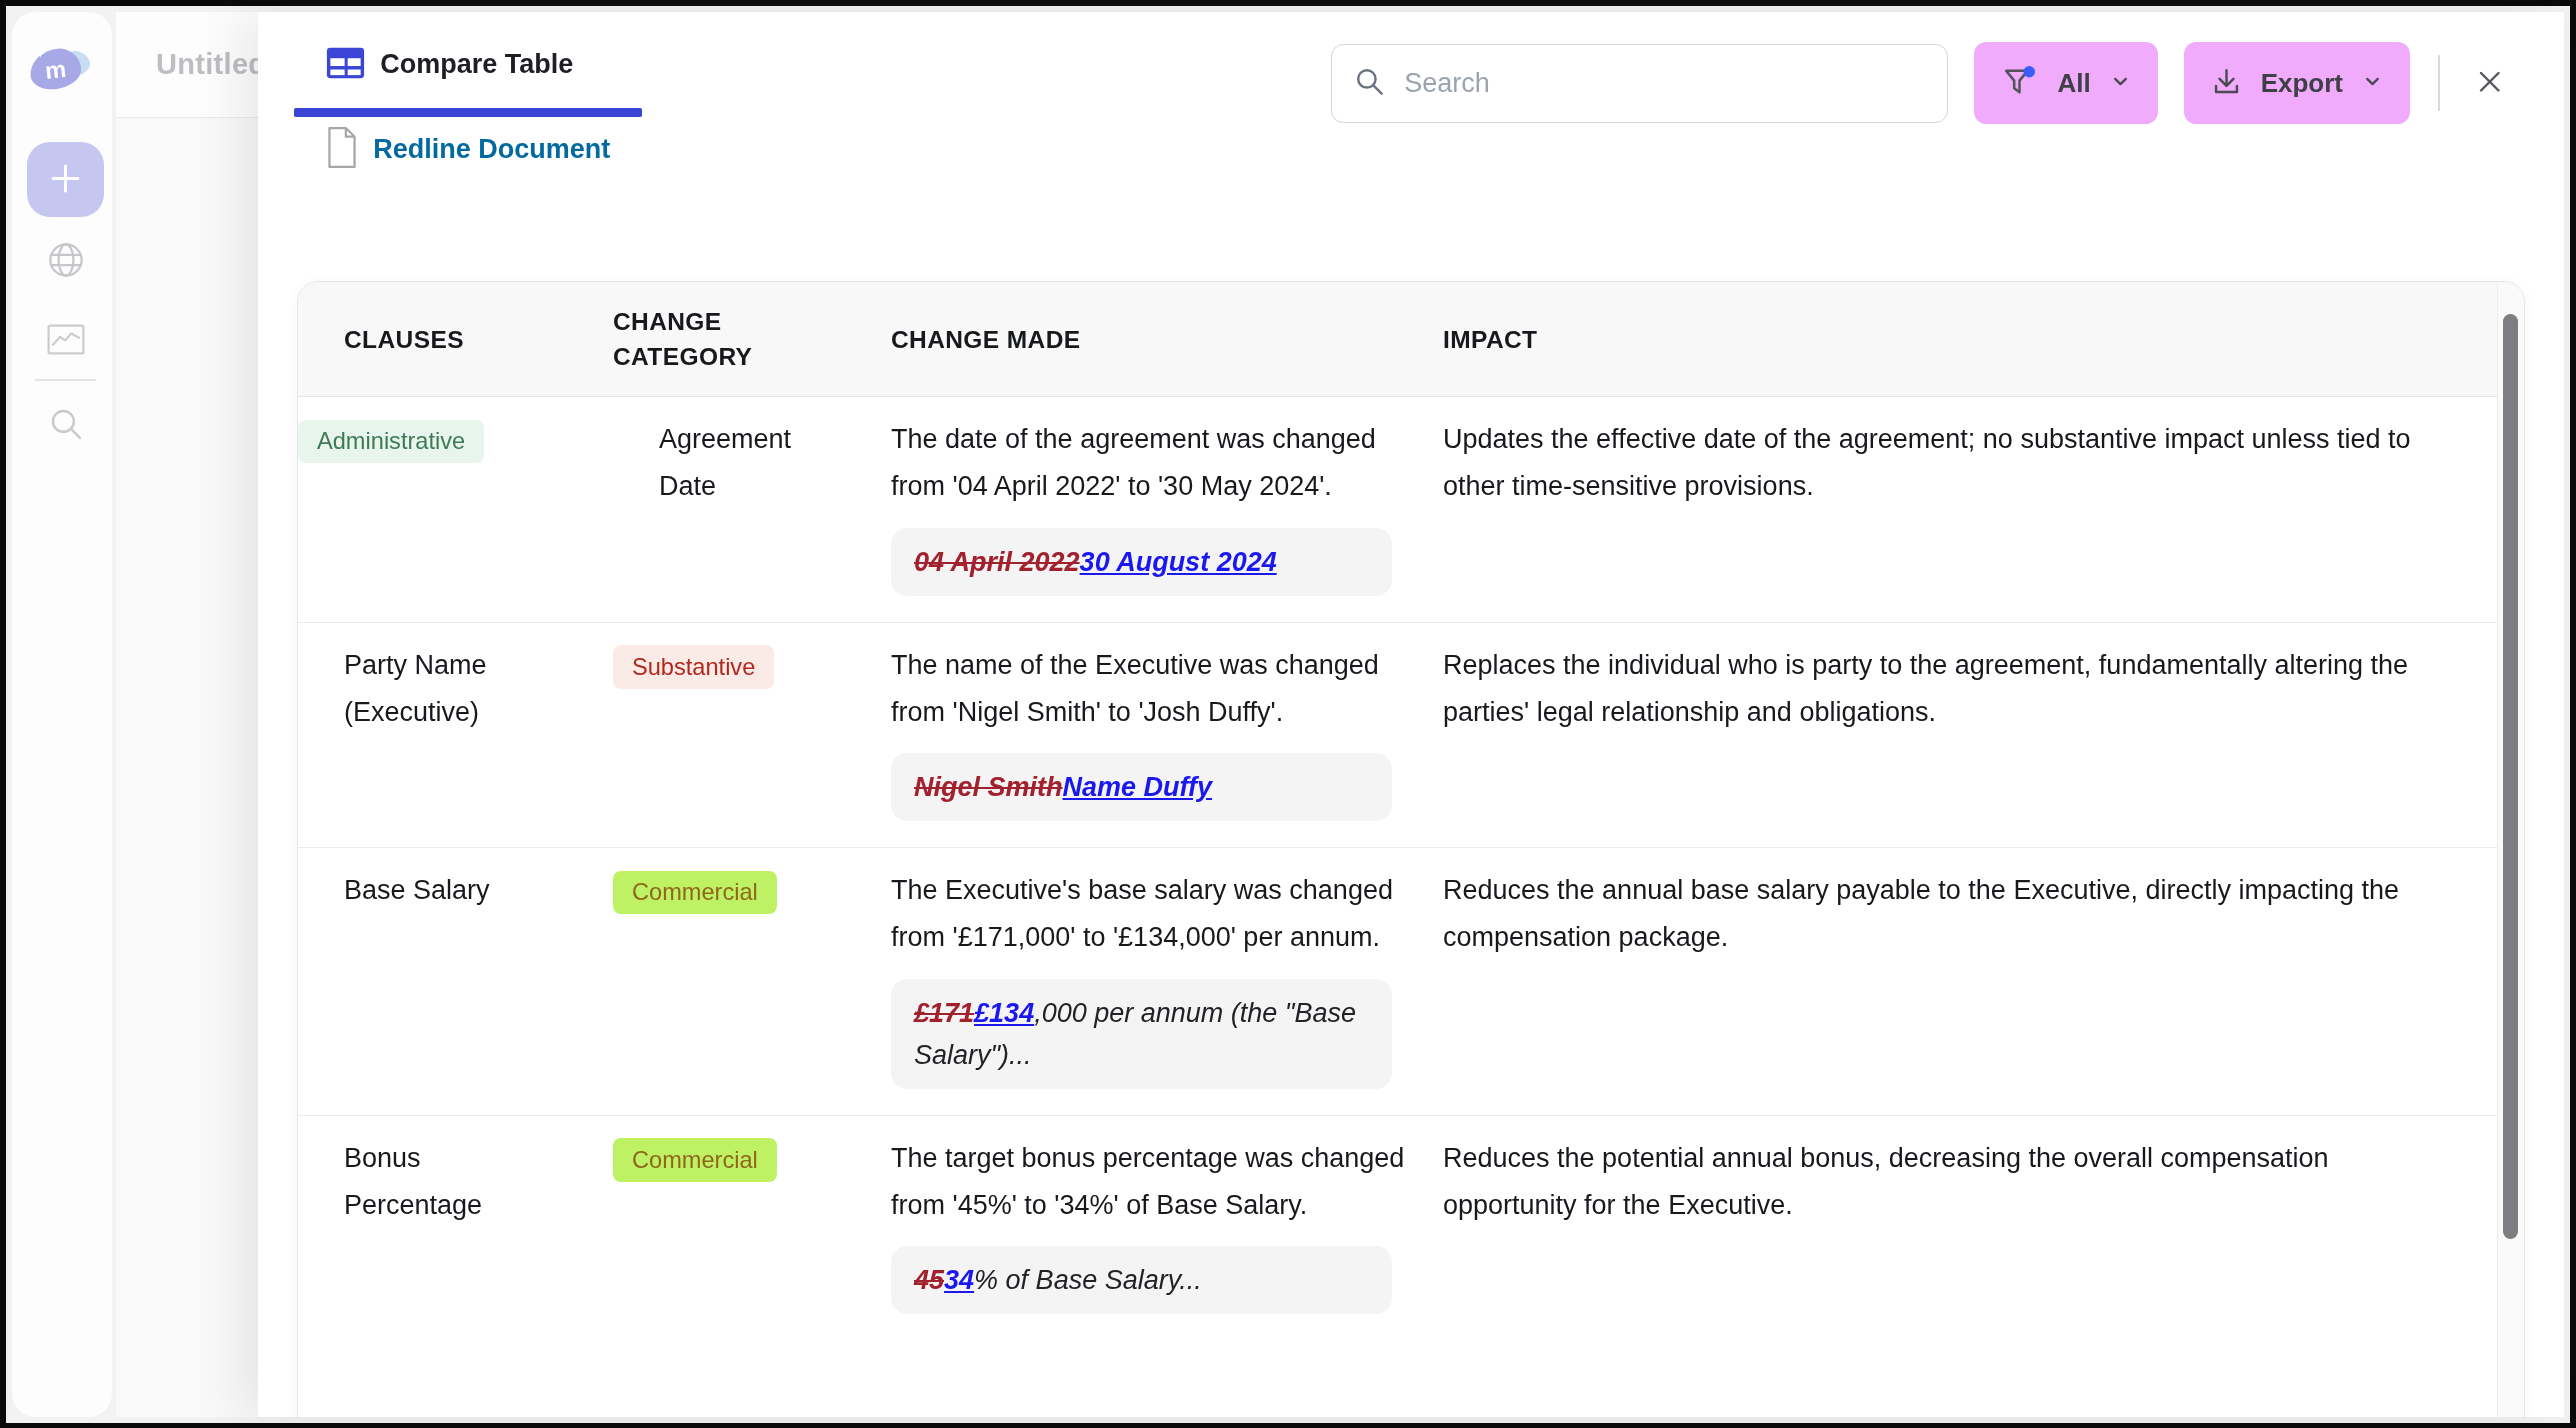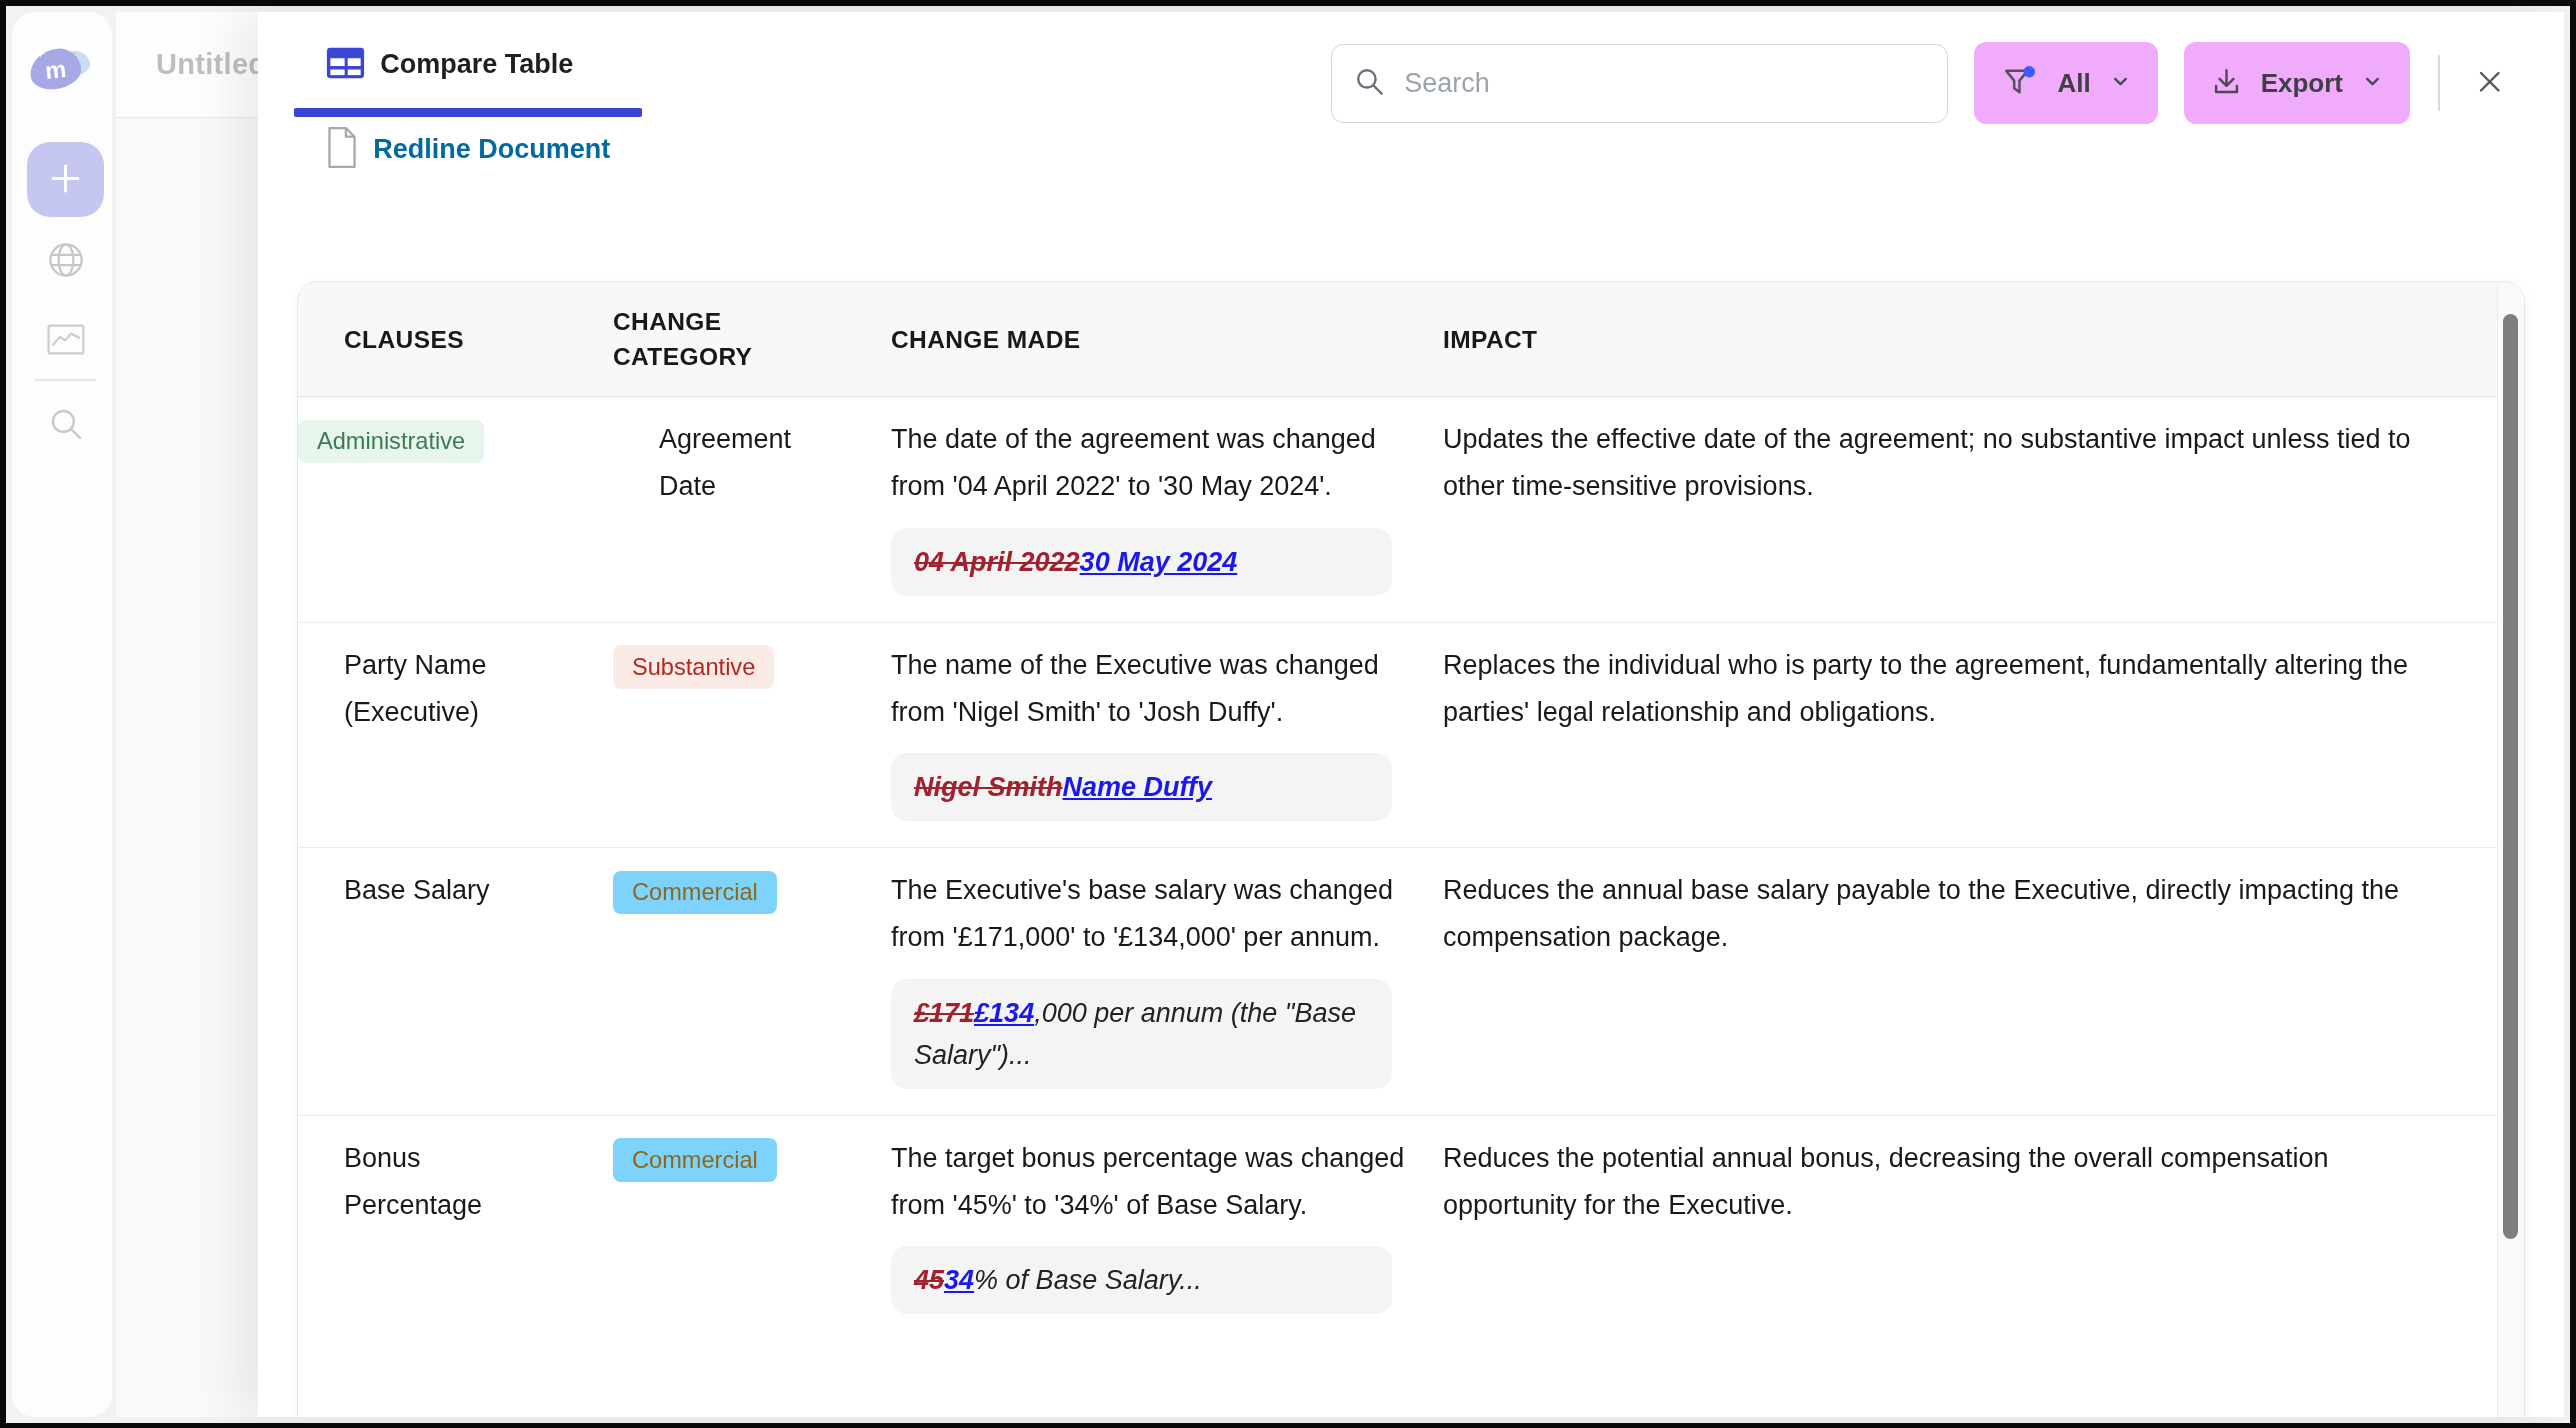--- a/index.html
+++ b/index.html
@@ -54,21 +54,21 @@
   .th:first-child{padding-left:46px;}
   .th-narrow{max-width:153px;}
   .trow{border-top:1.8px solid #ebebee;}
   .trow:first-of-type{border-top:none;}
   .td{padding:19px 35px 26px 0;font-size:27px;line-height:47px;color:#17191d;}
   .td-clause{padding-left:46px;padding-right:79px;}
   .td-impact{padding-right:105px;}
   .badge{display:inline-block;font-size:23.6px;line-height:35px;padding:4.4px 19px;border-radius:7.9px;margin-top:3.5px;}
   .badge.administrative{background:#e7f5ec;color:#3e7a54;}
   .badge.substantive{background:#fbebe7;color:#b3271e;}
-  .badge.commercial{background:#7dd3fc;color:#8f671b;}
+  .badge.commercial{background:#bef264;color:#8f671b;}
   .redline-box{margin-top:17.5px;margin-right:15.8px;background:#f4f4f5;border-radius:15.8px;padding:13px 23px;font-style:italic;line-height:42px;color:#212226;}
   .redline-box del{color:#a2212e;font-weight:600;text-decoration:line-through;}
   .redline-box ins{color:#1a18ee;font-weight:600;text-decoration:underline;}
 
   .sb-track{position:absolute;top:1.8px;right:0;bottom:0;width:26px;background:#fafafa;border-left:1.8px solid #ececef;border-top-right-radius:17.5px;}
   .sb-thumb{position:absolute;top:30px;right:6.1px;width:15px;height:925px;background:#7e7e82;border-radius:7.9px;cursor:pointer;}
 </style>
 </head>
 <body>
 
@@ -219,21 +219,21 @@
       </div>
 
       <div>
   <div class="trow">
     <div class="td">
       <span class="badge administrative">Administrative</span>
     </div>
     <div class="td td-clause">Agreement Date</div>
     <div class="td">
       <div>The date of the agreement was changed from '04 April 2022' to '30 May 2024'.</div>
-      <div class="redline-box"><del>04 April 2022</del><ins>30 May 2024</ins><span></span></div>
+      <div class="redline-box"><del>04 April 2022</del><ins>30 August 2024</ins><span></span></div>
     </div>
     <div class="td td-impact">Updates the effective date of the agreement; no substantive impact unless tied to other time-sensitive provisions.</div>
   </div>
 
   <div class="trow">
     <div class="td td-clause">Party Name (Executive)</div>
     <div class="td">
       <span class="badge substantive">Substantive</span>
     </div>
     <div class="td">

